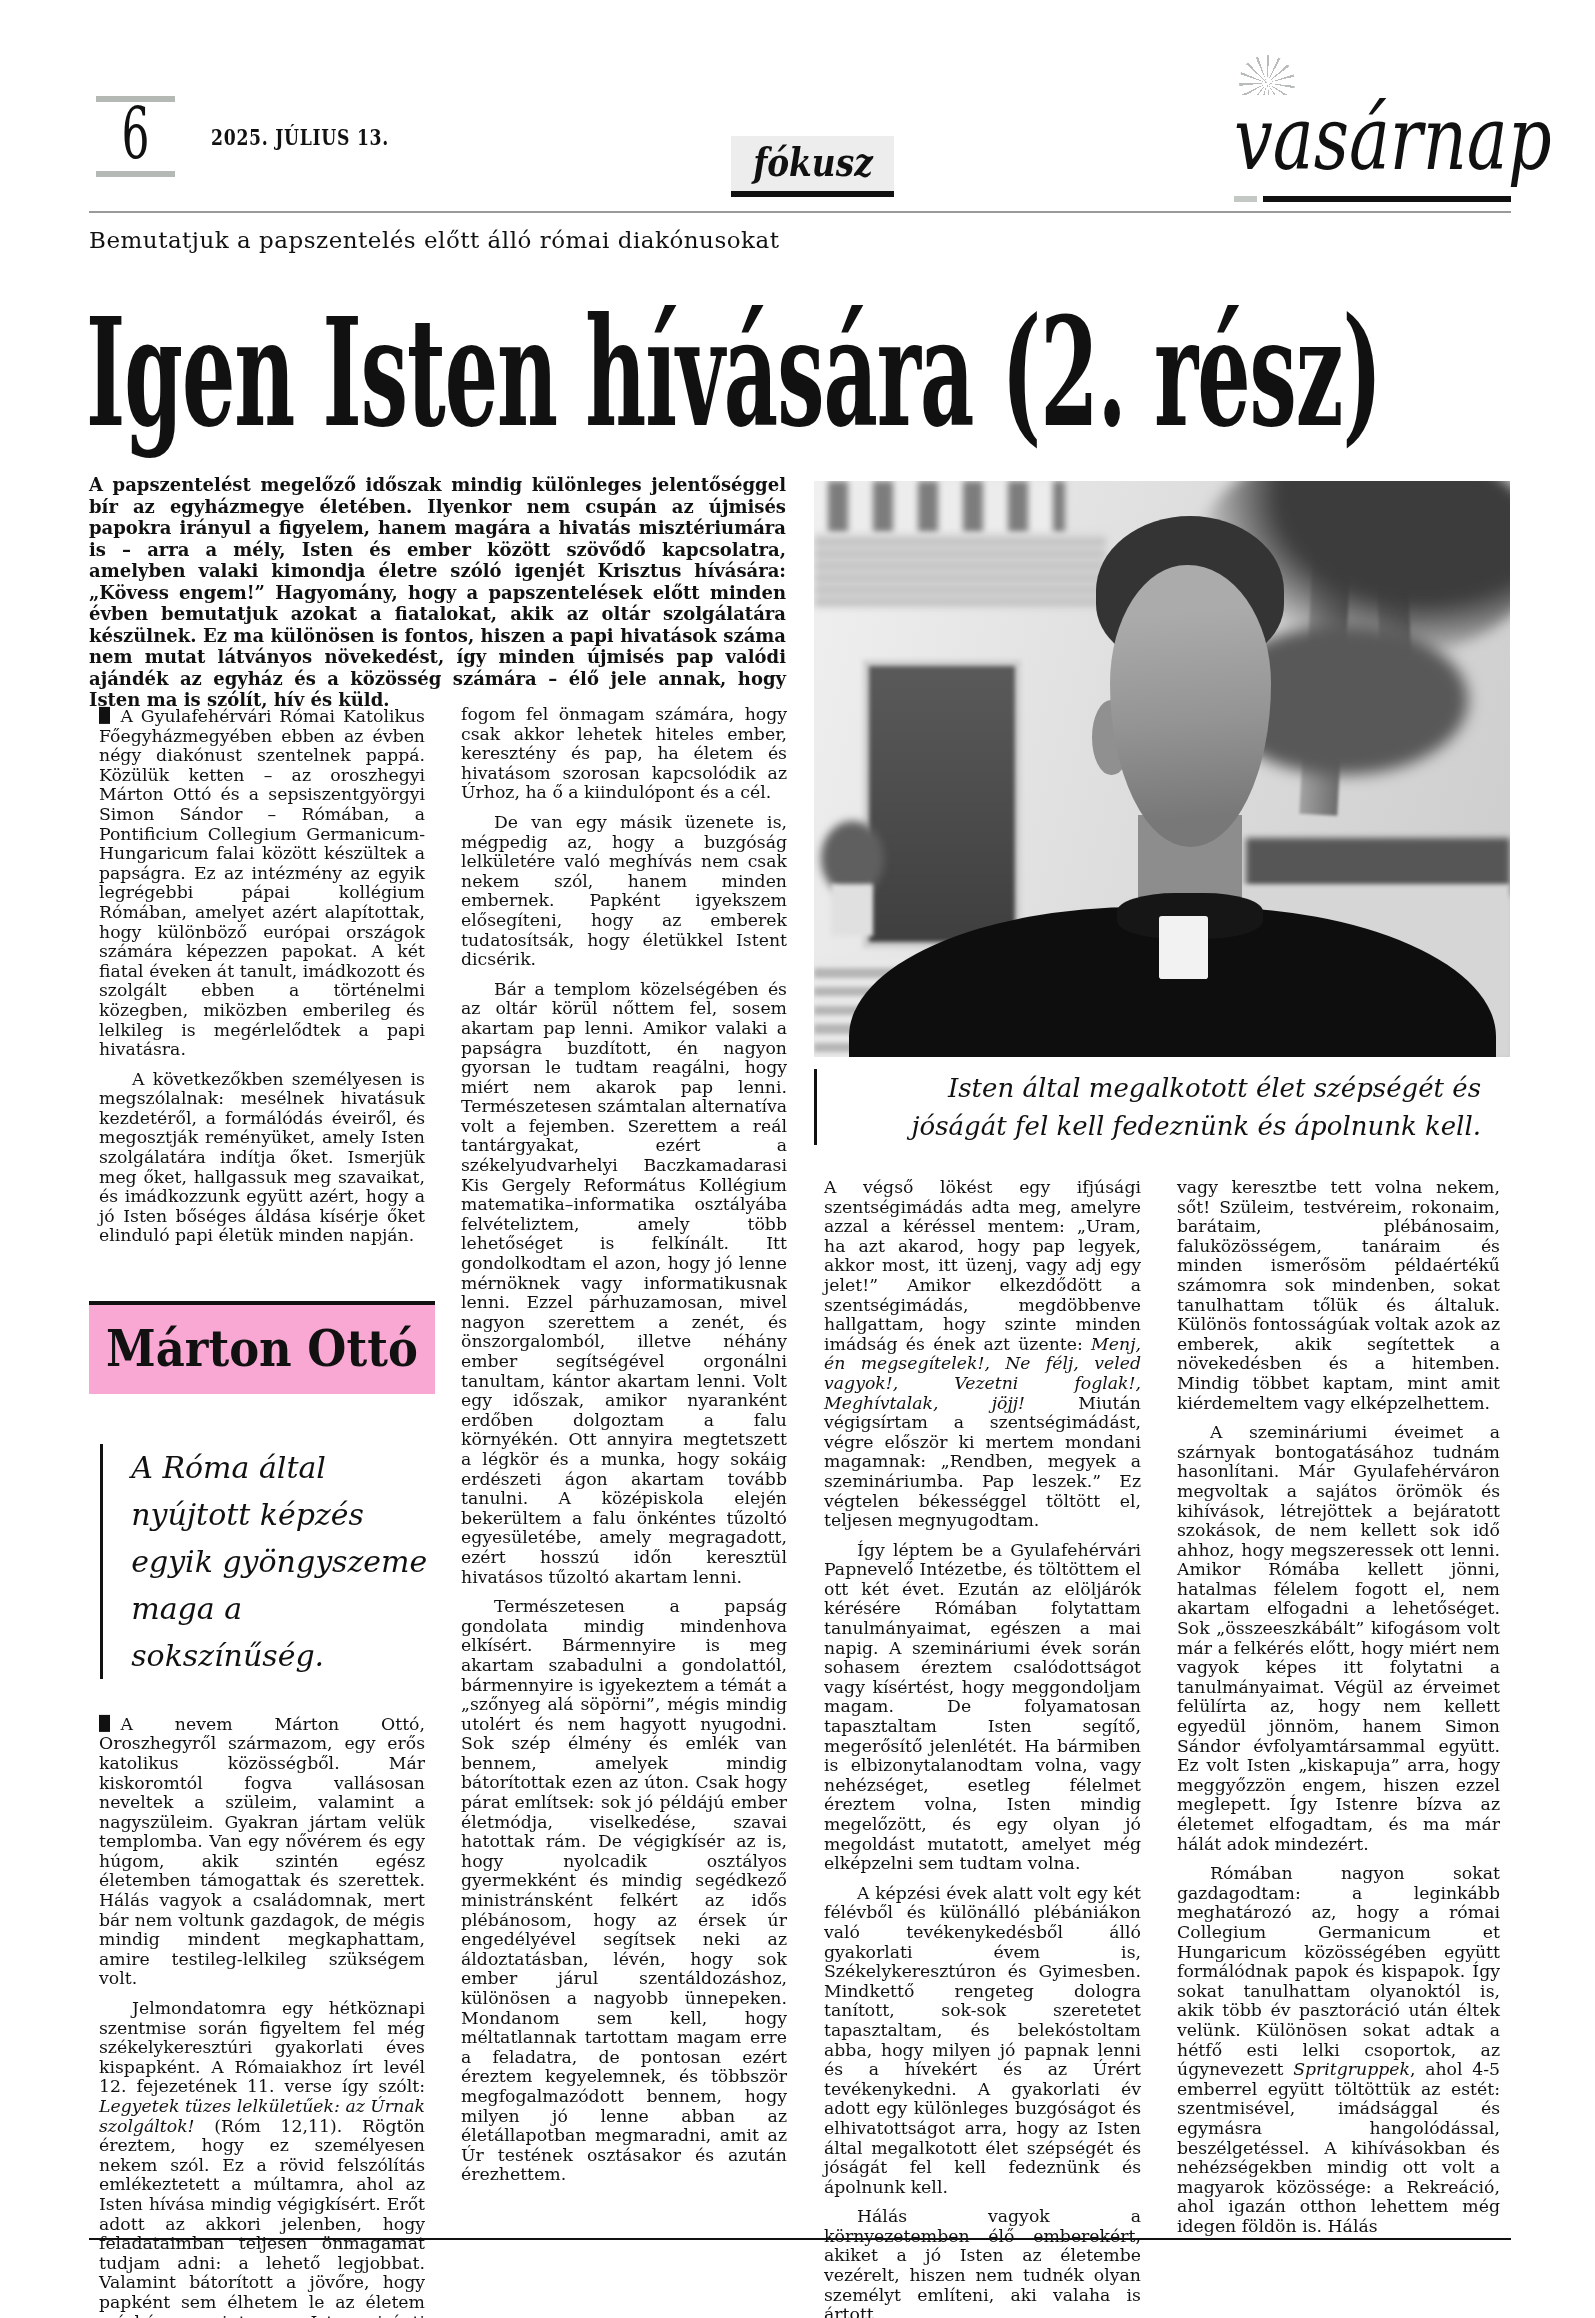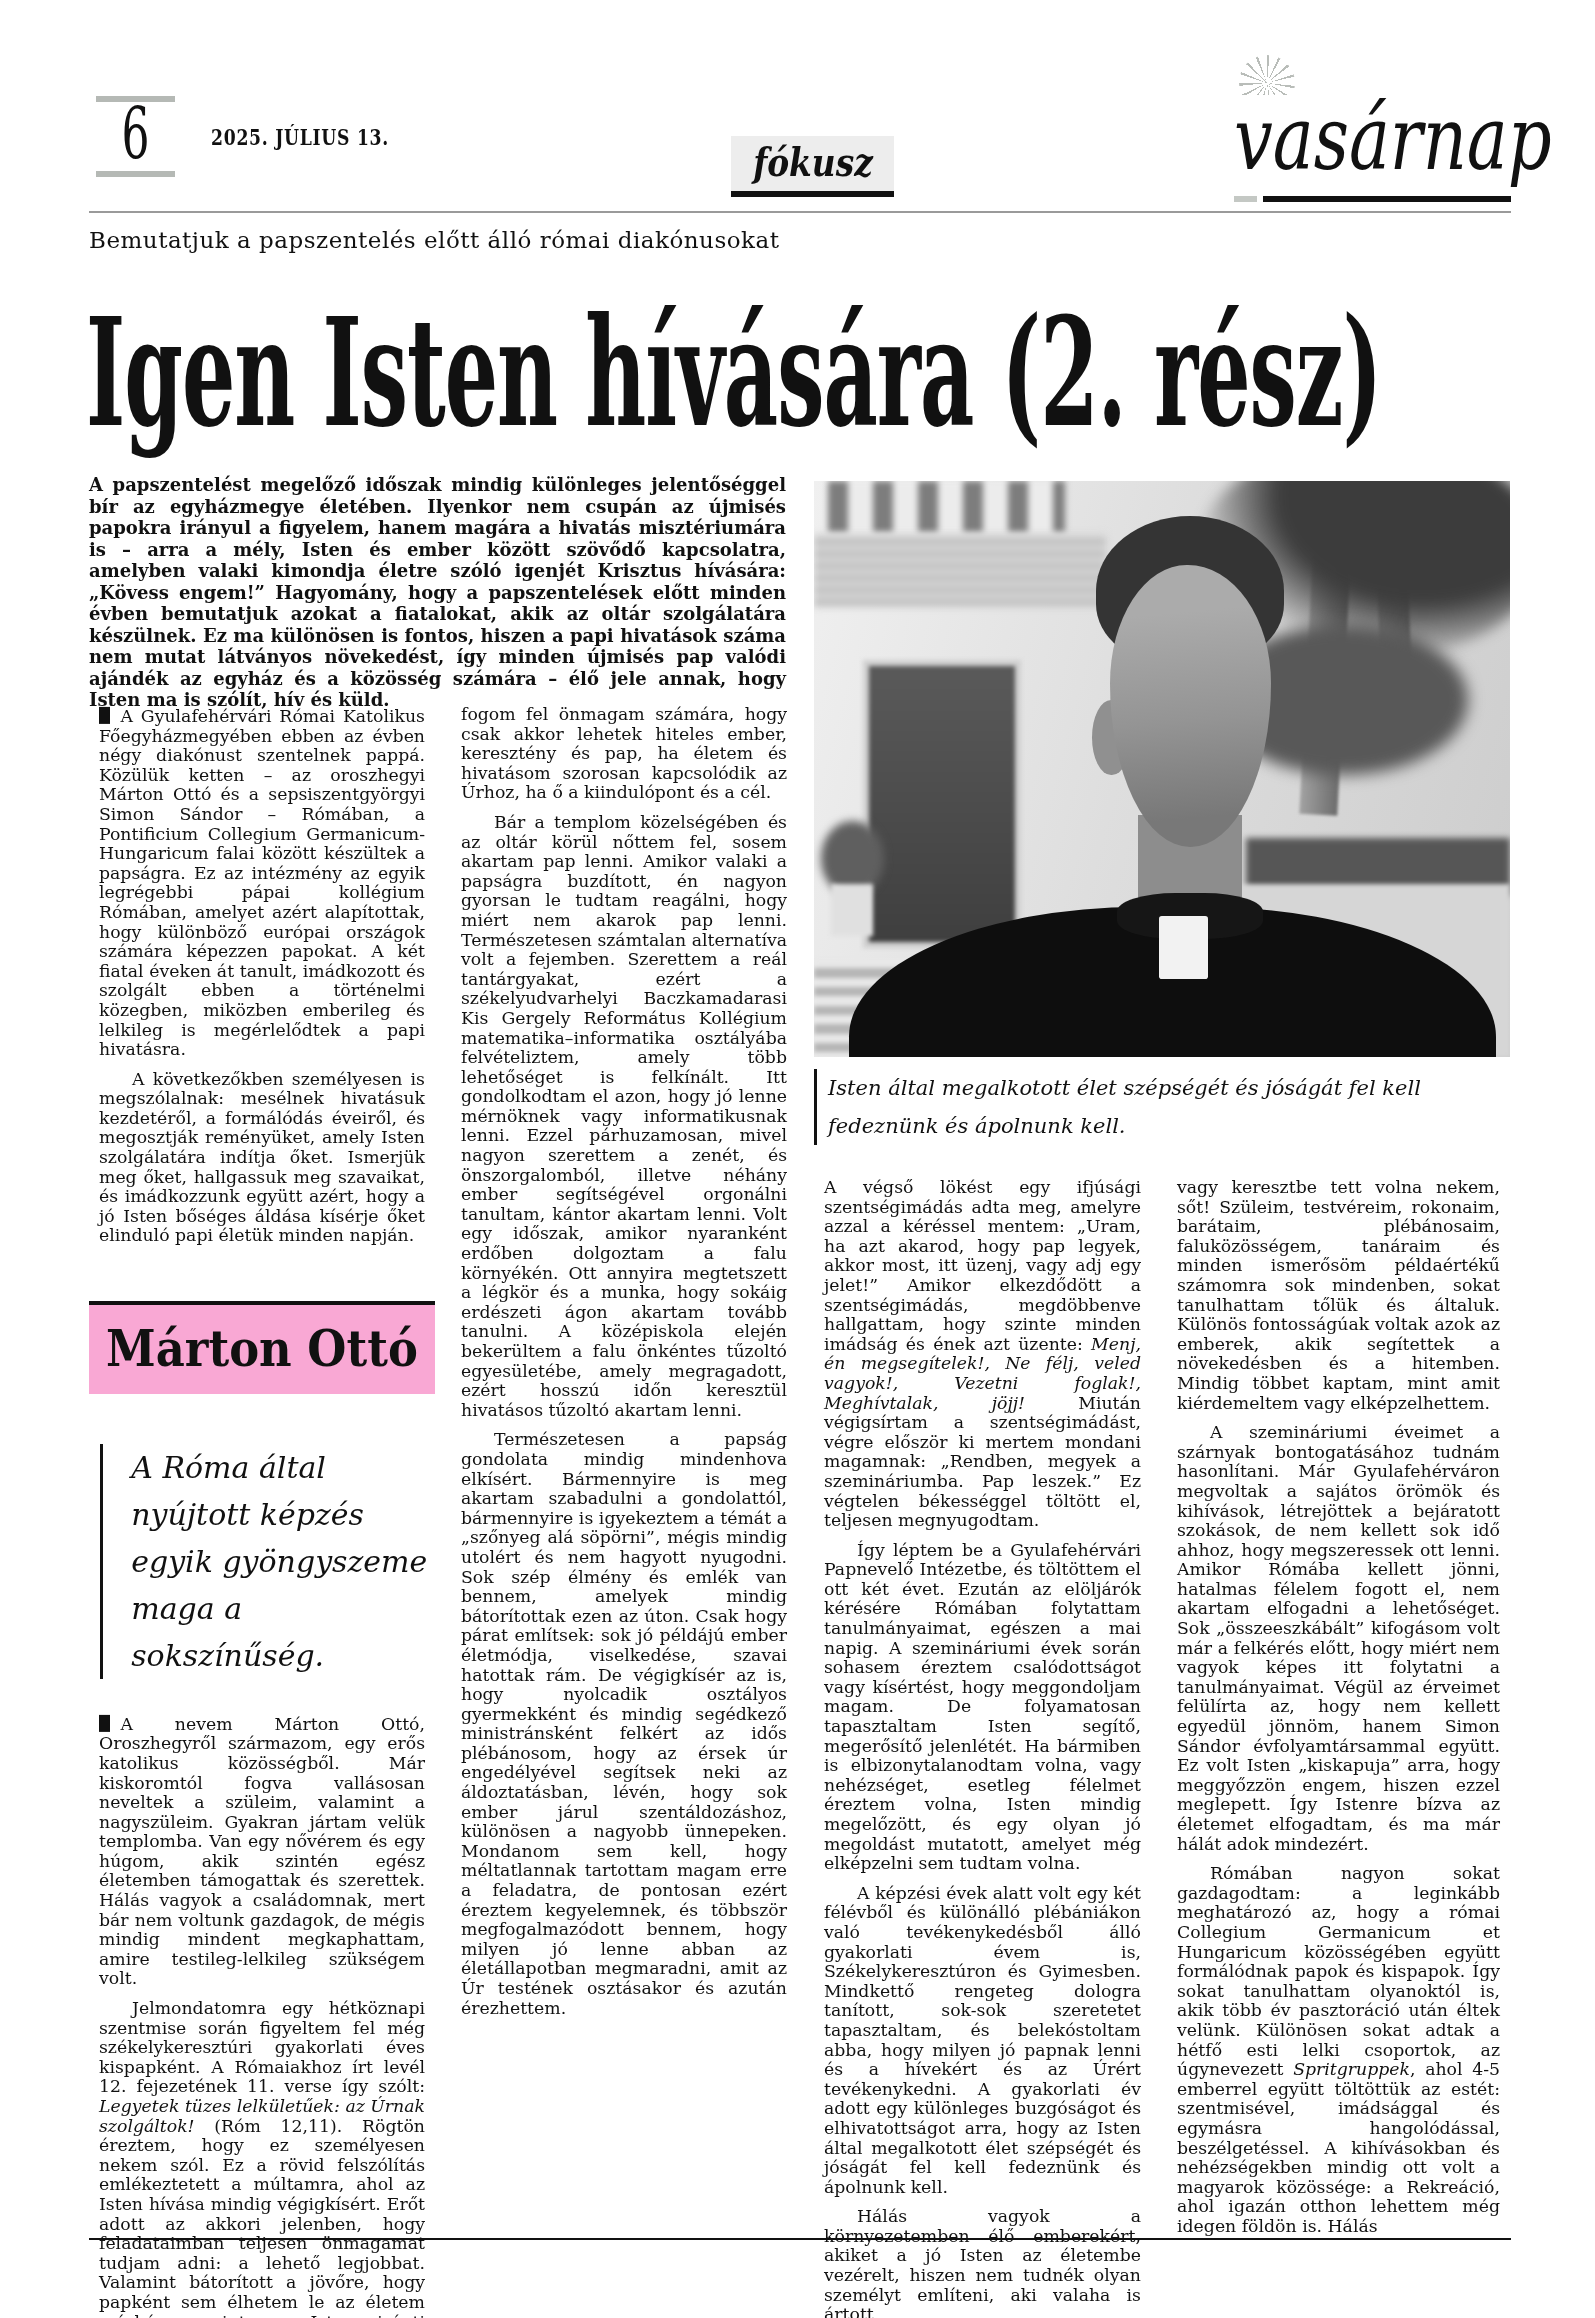--- a/index.html
+++ b/index.html
@@ -63,21 +63,21 @@
   .ph-hair{left:40.5%;top:6%;width:27%;height:26%;background:#343434;border-radius:55% 55% 45% 45%;}
   .ph-ear{left:40%;top:38%;width:5.5%;height:13%;background:#909090;border-radius:50%;}
   .ph-face{left:42.6%;top:14.5%;width:23%;height:49%;border-radius:48% 52% 50% 50%/42% 42% 58% 58%;
     background:linear-gradient(175deg,#ababab 18%,#949494 55%,#787878 88%);}
   .ph-torso{left:5%;top:74%;width:93%;height:30%;background:#0e0e0e;border-radius:45% 45% 0 0/75% 75% 0 0;}
   .ph-collar-band{left:43.5%;top:71.5%;width:21%;height:8%;background:#161616;border-radius:40%;}
   .ph-collar{left:49.6%;top:75.5%;width:7%;height:11%;background:#f2f2f2;border-radius:2.8px;}
 
   
   .caption{position:absolute;left:814px;top:1069px;width:626px;border-left:3.7px solid #111;
-    padding-left:11px;font-style:italic;font-size:21px;line-height:38px;}
+    padding-left:38px;font-style:italic;font-size:26px;line-height:38px;text-align:right;}
 
   
   .col{position:absolute;top:695px;font-size:17.3px;line-height:19.6px;text-align:justify;}
   .c1{left:89px;width:346px;height:1542px;}
   .c2{left:451px;width:346px;height:1542px;}
   .c3{left:814px;top:1168px;width:337px;height:1070px;}
   .c4{left:1167px;top:1168px;width:343px;height:1070px;}
   .col p{margin:10px;}
   .ind{text-indent:33px;}
   .sq{display:inline-block;width:11.2px;height:17px;background:#111;margin-right:10.3px;transform:translateY(1.9px);}
@@ -153,20 +153,21 @@
     <div class="subhead-wrap">
       <div class="subhead">Márton Ottó</div>
     </div>
     <div class="pullquote">A Róma által nyújtott képzés egyik gyöngyszeme maga a sokszínűség.</div>
     <p><span class="sq"></span><span>A nevem Márton Ottó, Oroszhegyről származom, egy erős katolikus közösségből. Már kiskoromtól fogva vallásosan neveltek a szüleim, valamint a nagyszüleim. Gyakran jártam velük templomba. Van egy nővérem és egy húgom, akik szintén egész életemben támogattak és szerettek. Hálás vagyok a családomnak, mert bár nem voltunk gazdagok, de mégis mindig mindent megkaphattam, amire testileg-lelkileg szükségem volt.</span></p>
     <p class="ind"><span>Jelmondatomra egy hétköznapi szentmise során figyeltem fel még székelykeresztúri gyakorlati éves kispapként. A Rómaiakhoz írt levél 12. fejezetének 11. verse így szólt: </span><span class="it">Legyetek tüzes lelkületűek: az Úrnak szolgáltok!</span><span> (Róm 12,11). Rögtön éreztem, hogy ez személyesen nekem szól. Ez a rövid felszólítás emlékeztetett a múltamra, ahol az Isten hívása mindig végigkísért. Erőt adott az akkori jelenben, hogy feladataimban teljesen önmagamat tudjam adni: a lehető legjobbat. Valamint bátorított a jövőre, hogy papként sem élhetem le az életem másképp, mint az Isten iránti buzgóságban és a jó szolgálatában. Így elsősorban üzenetként</span></p>
   </div>
 
   <div class="col c2">
     <p>fogom fel önmagam számára, hogy csak akkor lehetek hiteles ember, keresztény és pap, ha életem és hivatásom szorosan kapcsolódik az Úrhoz, ha ő a kiindulópont és a cél.</p>
+    <p class="ind">De van egy másik üzenete is, mégpedig az, hogy a buzgóság lelkületére való meghívás nem csak nekem szól, hanem minden embernek. Papként igyekszem elősegíteni, hogy az emberek tudatosítsák, hogy életükkel Istent dicsérik.</p>
     <p class="ind">Bár a templom közelségében és az oltár körül nőttem fel, sosem akartam pap lenni. Amikor valaki a papságra buzdított, én nagyon gyorsan le tudtam reagálni, hogy miért nem akarok pap lenni. Természetesen számtalan alternatíva volt a fejemben. Szerettem a reál tantárgyakat, ezért a székelyudvarhelyi Baczkamadarasi Kis Gergely Református Kollégium matematika–informatika osztályába felvételiztem, amely több lehetőséget is felkínált. Itt gondolkodtam el azon, hogy jó lenne mérnöknek vagy informatikusnak lenni. Ezzel párhuzamosan, mivel nagyon szerettem a zenét, és önszorgalomból, illetve néhány ember segítségével orgonálni tanultam, kántor akartam lenni. Volt egy időszak, amikor nyaranként erdőben dolgoztam a falu környékén. Ott annyira megtetszett a légkör és a munka, hogy sokáig erdészeti ágon akartam tovább tanulni. A középiskola elején bekerültem a falu önkéntes tűzoltó egyesületébe, amely megragadott, ezért hosszú időn keresztül hivatásos tűzoltó akartam lenni.</p>
     <p class="ind">Természetesen a papság gondolata mindig mindenhova elkísért. Bármennyire is meg akartam szabadulni a gondolattól, bármennyire is igyekeztem a témát a „szőnyeg alá söpörni”, mégis mindig utolért és nem hagyott nyugodni. Sok szép élmény és emlék van bennem, amelyek mindig bátorítottak ezen az úton. Csak hogy párat említsek: sok jó példájú ember életmódja, viselkedése, szavai hatottak rám. De végigkísér az is, hogy nyolcadik osztályos gyermekként és mindig segédkező ministránsként felkért az idős plébánosom, hogy az érsek úr engedélyével segítsek neki az áldoztatásban, lévén, hogy sok ember járul szentáldozáshoz, különösen a nagyobb ünnepeken. Mondanom sem kell, hogy méltatlannak tartottam magam erre a feladatra, de pontosan ezért éreztem kegyelemnek, és többször megfogalmazódott bennem, hogy milyen jó lenne abban az életállapotban megmaradni, amit az Úr testének osztásakor és azután érezhettem.</p>
   </div>
 
   <div class="col c3">
     <p><span>A végső lökést egy ifjúsági szentségimádás adta meg, amelyre azzal a kéréssel mentem: „Uram, ha azt akarod, hogy pap legyek, akkor most, itt üzenj, vagy adj egy jelet!” Amikor elkezdődött a szentségimádás, megdöbbenve hallgattam, hogy szinte minden imádság és ének azt üzente: </span><span class="it">Menj, én megsegítelek!, Ne félj, veled vagyok!, Vezetni foglak!, Meghívtalak, jöjj!</span><span> Miután végigsírtam a szentségimádást, végre először ki mertem mondani magamnak: „Rendben, megyek a szemináriumba. Pap leszek.” Ez végtelen békességgel töltött el, teljesen megnyugodtam.</span></p>
     <p class="ind">Így léptem be a Gyulafehérvári Papnevelő Intézetbe, és töltöttem el ott két évet. Ezután az elöljárók kérésére Rómában folytattam tanulmányaimat, egészen a mai napig. A szemináriumi évek során sohasem éreztem csalódottságot vagy kísértést, hogy meggondoljam magam. De folyamatosan tapasztaltam Isten segítő, megerősítő jelenlétét. Ha bármiben is elbizonytalanodtam volna, vagy nehézséget, esetleg félelmet éreztem volna, Isten mindig megelőzött, és egy olyan jó megoldást mutatott, amelyet még elképzelni sem tudtam volna.</p>
     <p class="ind">A képzési évek alatt volt egy két félévből és különálló plébániákon való tevékenykedésből álló gyakorlati évem is, Székelykeresztúron és Gyimesben. Mindkettő rengeteg dologra tanított, sok-sok szeretetet tapasztaltam, és belekóstoltam abba, hogy milyen jó papnak lenni és a hívekért és az Úrért tevékenykedni. A gyakorlati év adott egy különleges buzgóságot és elhivatottságot arra, hogy az Isten által megalkotott élet szépségét és jóságát fel kell fedeznünk és ápolnunk kell.</p>
     <p class="ind">Hálás vagyok a környezetemben élő emberekért, akiket a jó Isten az életembe vezérelt, hiszen nem tudnék olyan személyt említeni, aki valaha is ártott</p>
   </div>

